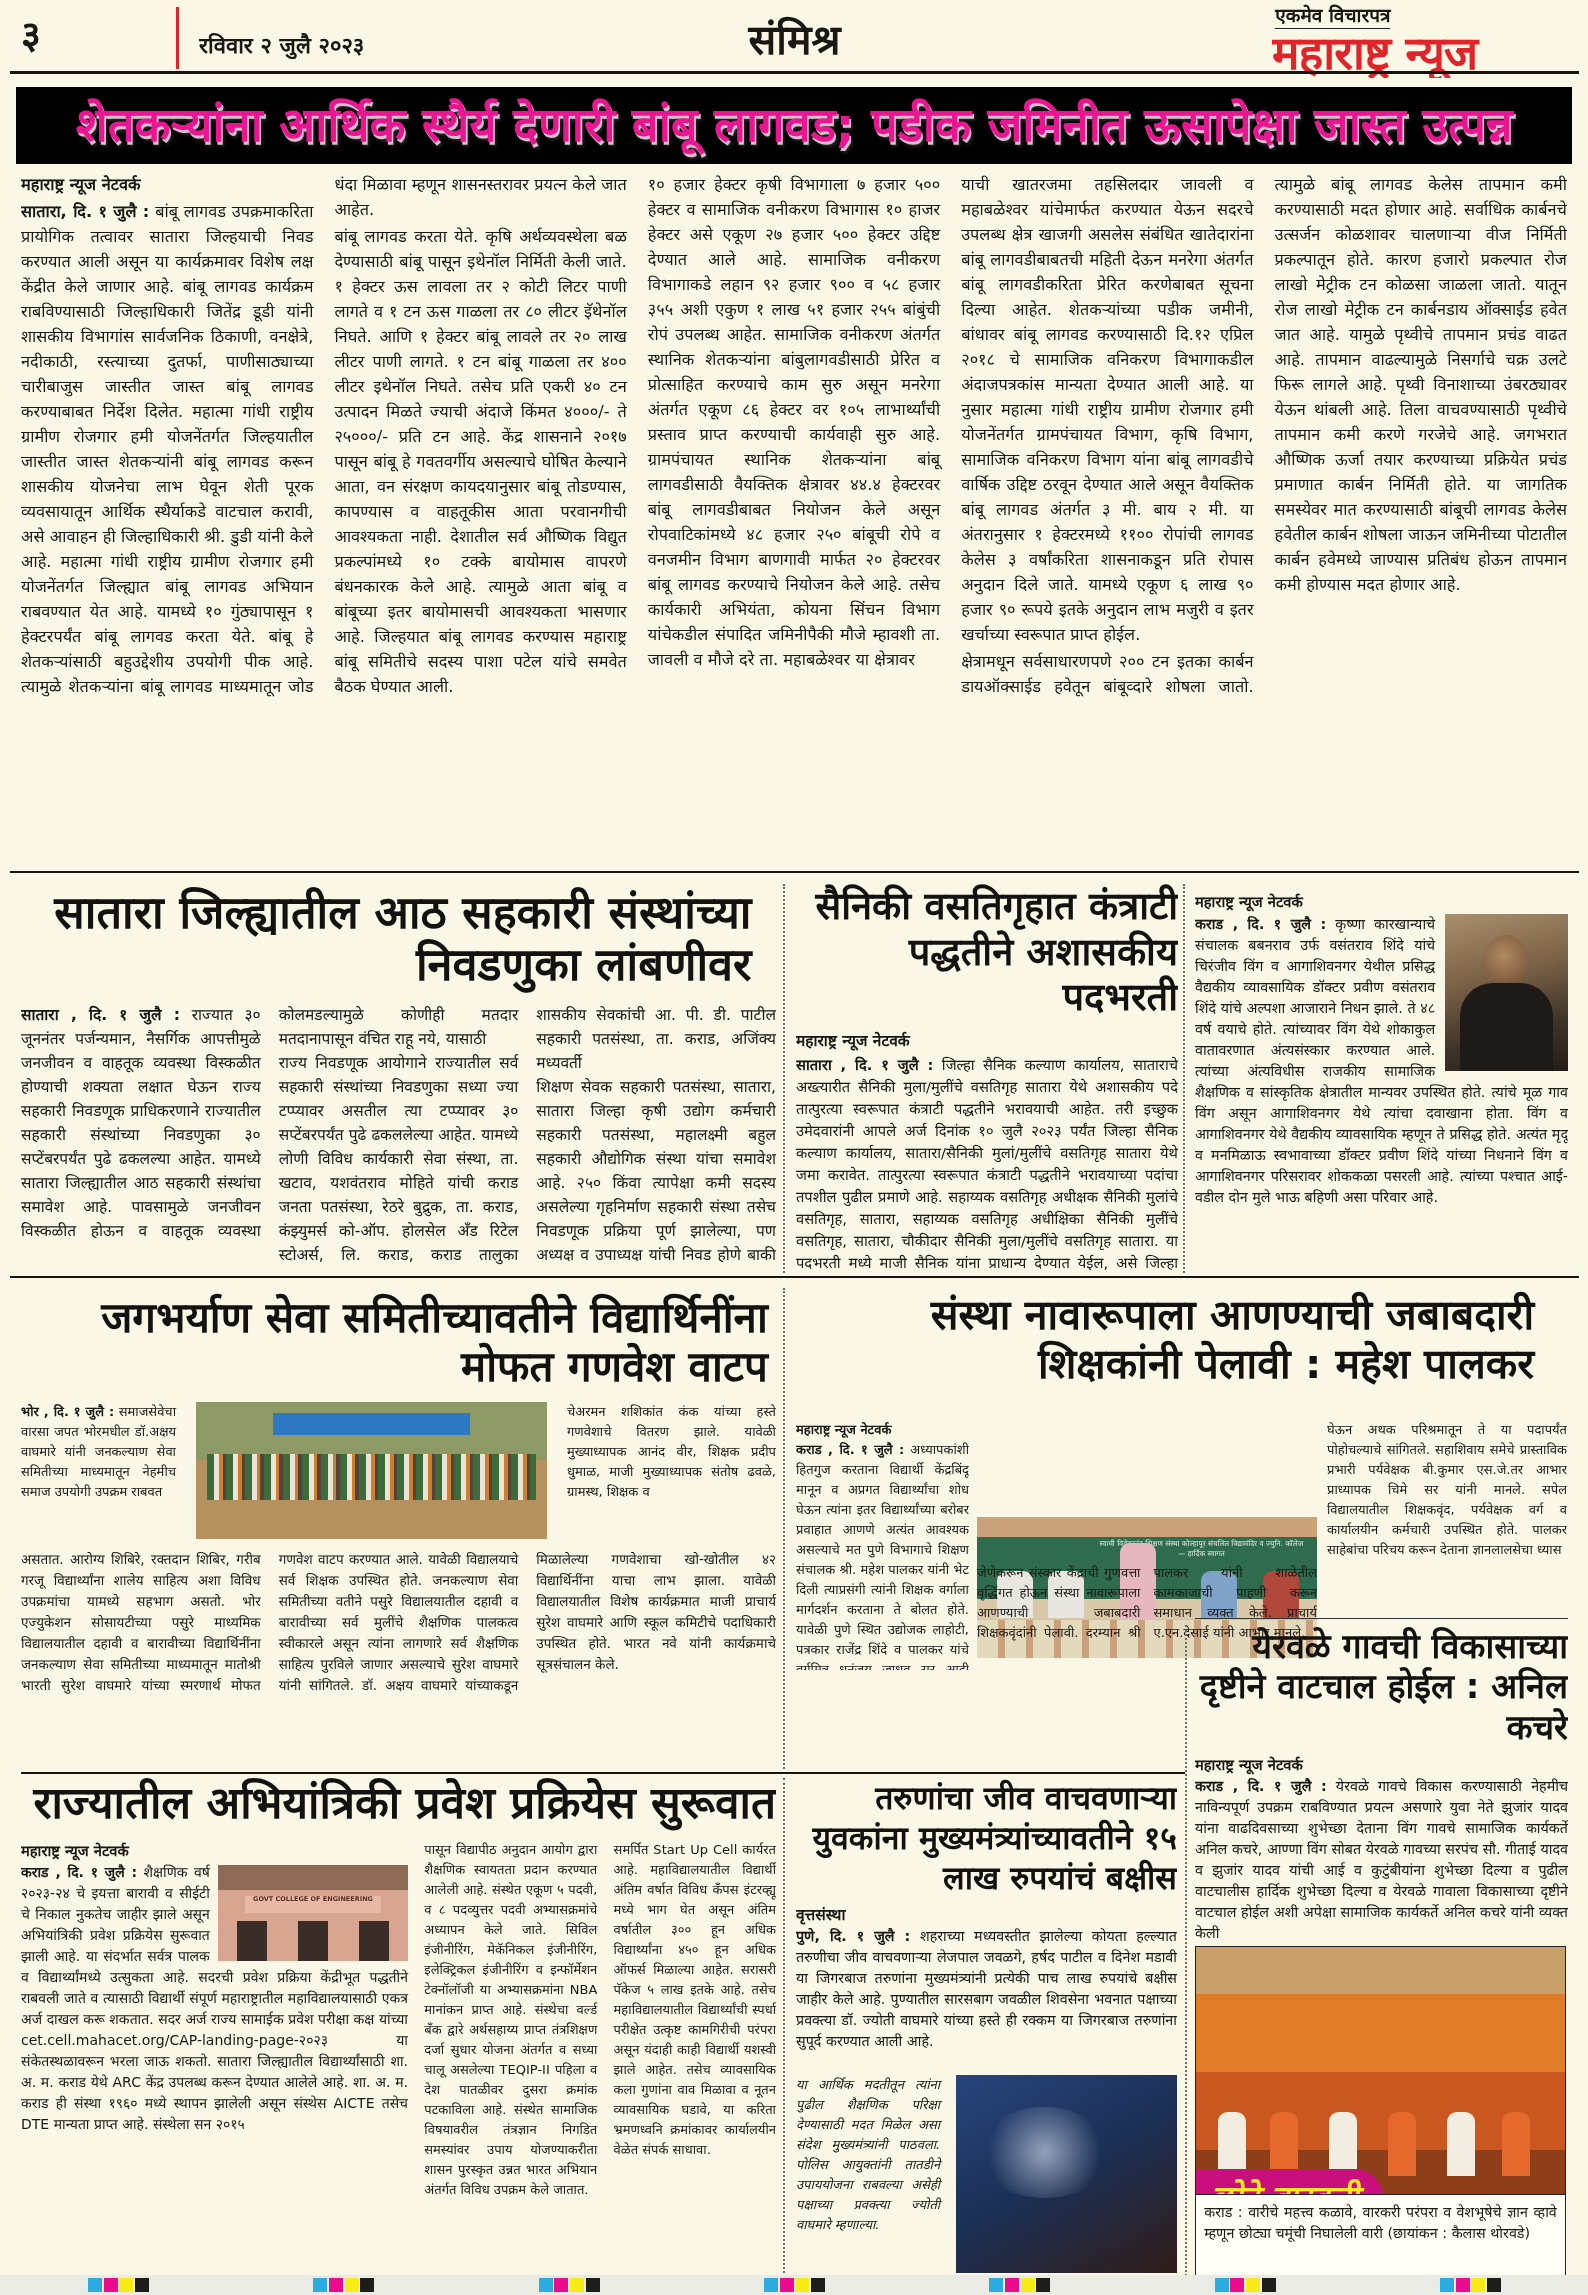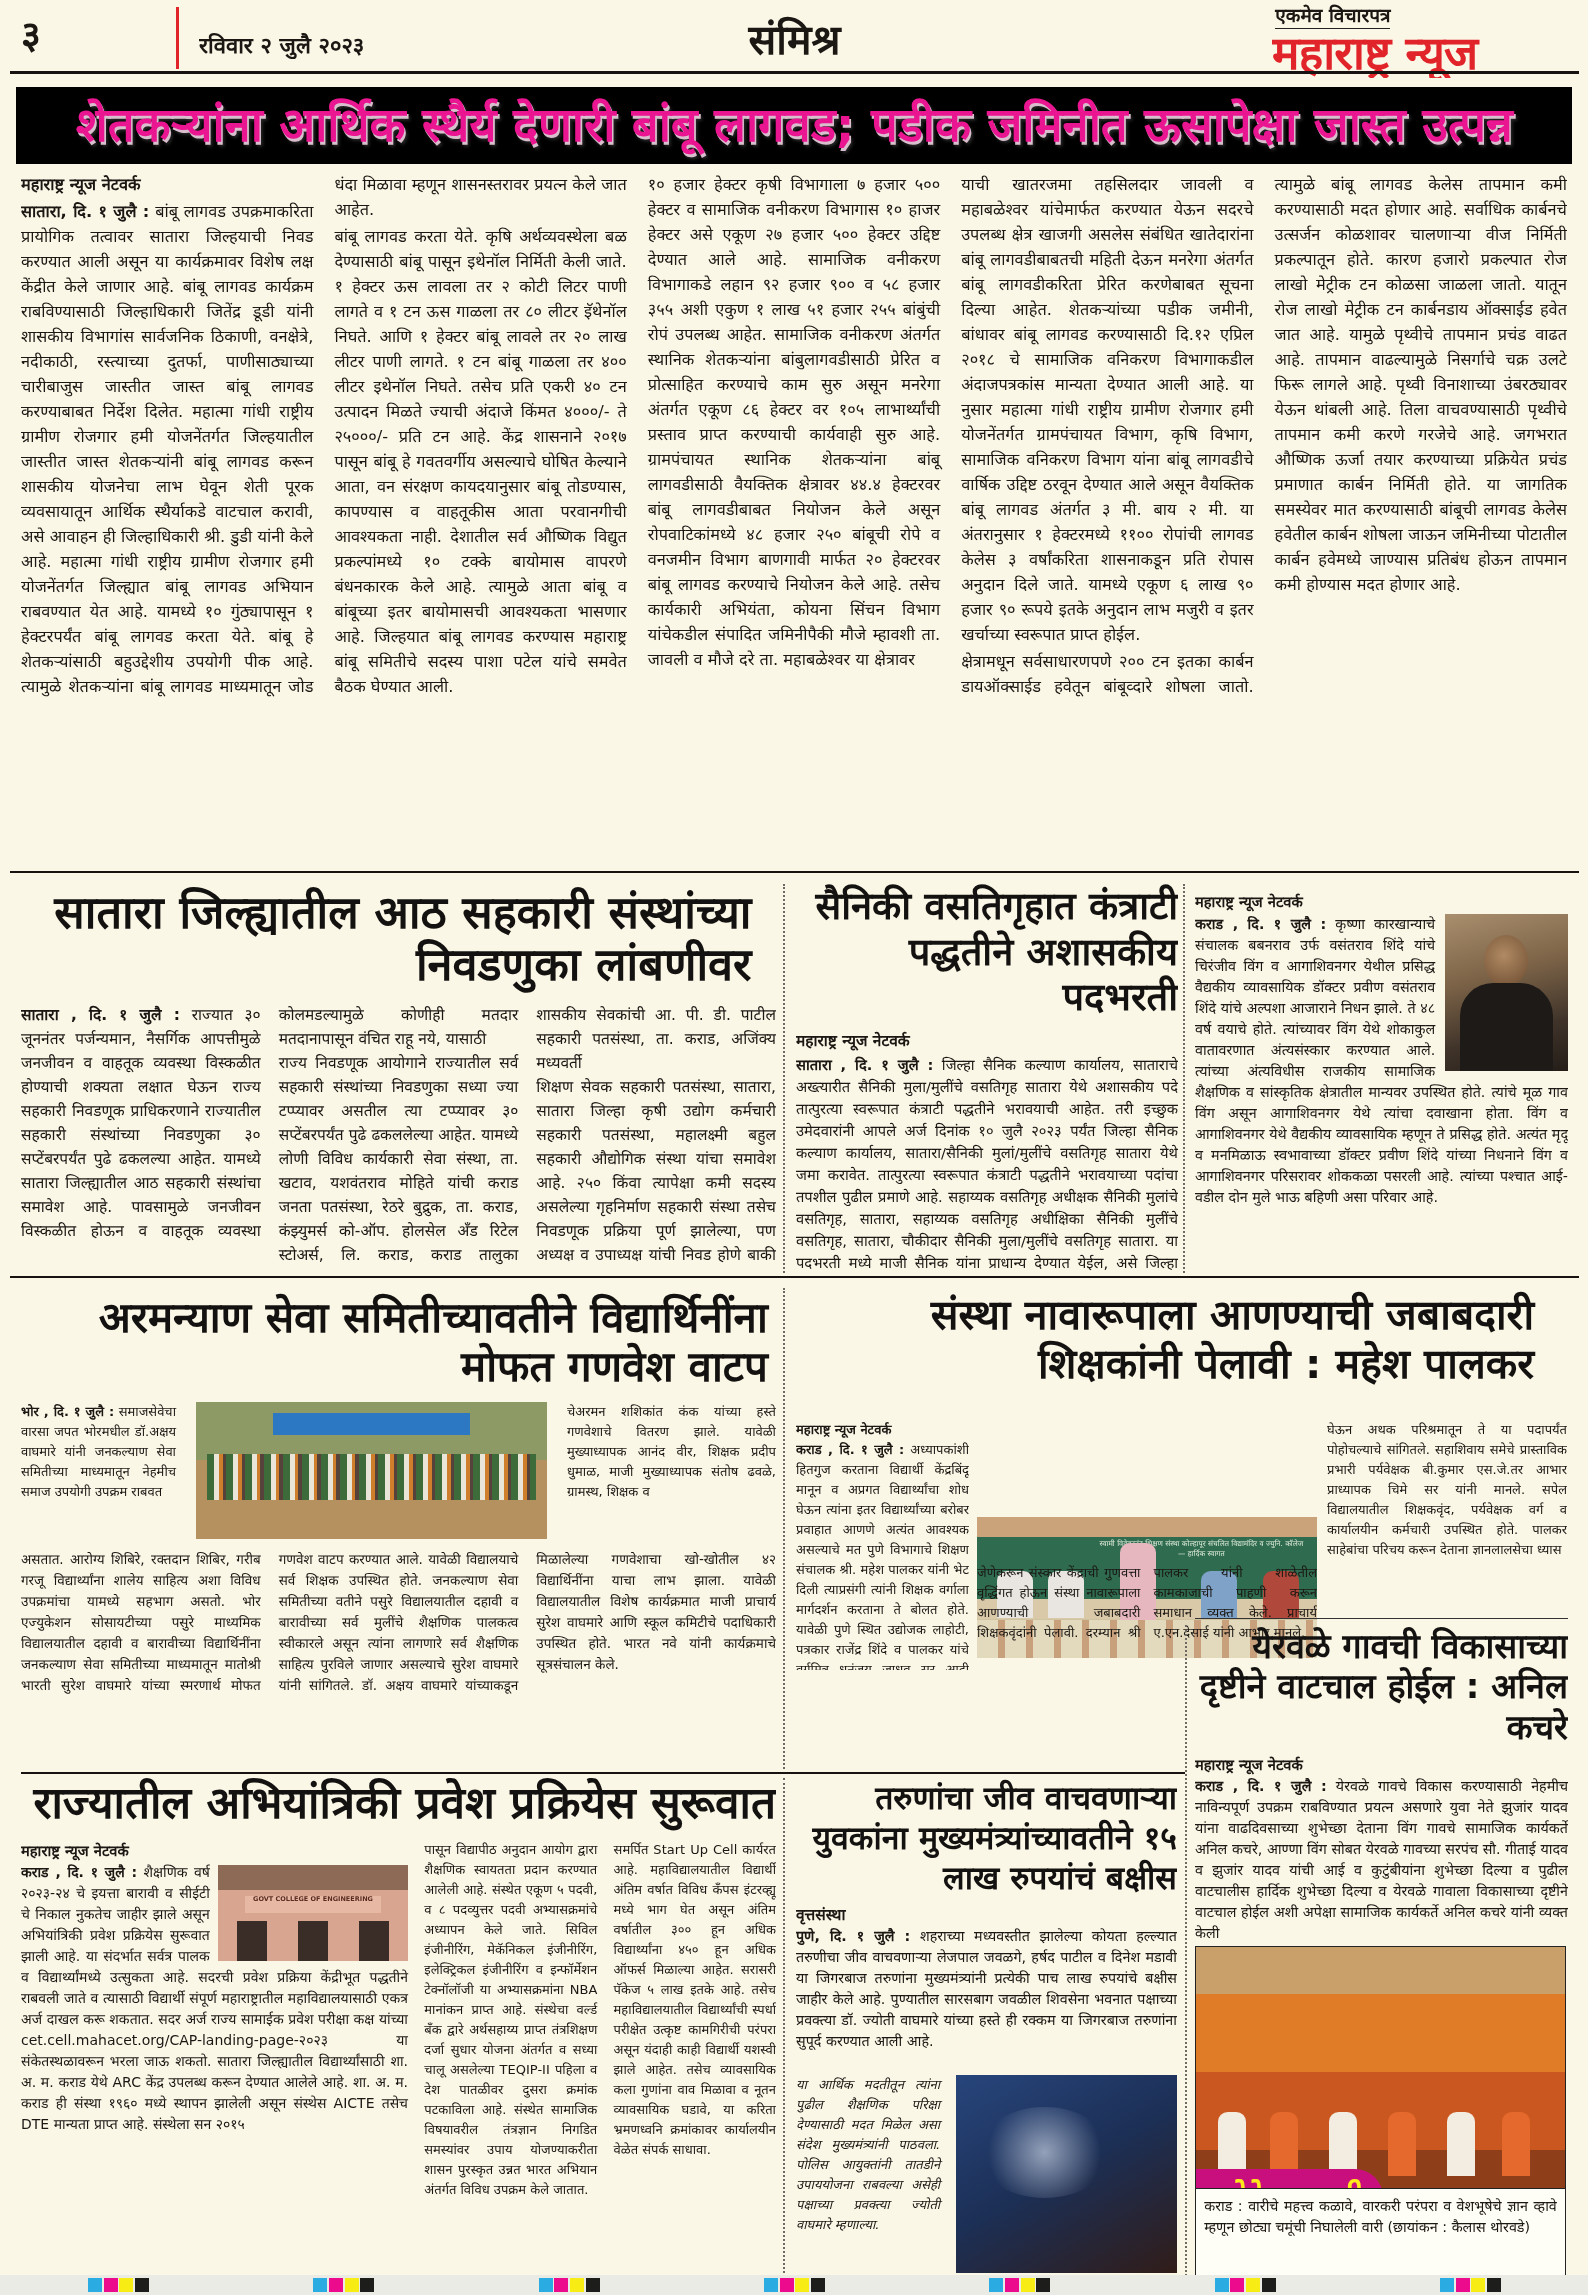--- a/index.html
+++ b/index.html
@@ -60,21 +60,21 @@
   .collegephoto .door{position:absolute;bottom:0;width:16%;height:42%;background:#3a2c26;}
   .bakshisphoto{position:relative;background:linear-gradient(150deg,#27457c 0%,#1c2f55 45%,#34190e 100%);}
   .bakshisphoto .glow{position:absolute;left:10%;top:14%;width:60%;height:40%;border-radius:50%;
       background:radial-gradient(circle,#cfd8e8aa,transparent 70%);}
   .warkimg{position:absolute;left:0;top:0;width:100%;height:260px;
       background:linear-gradient(#caa06a 0 18%,#e07b28 18% 48%,#c9571f 48% 78%,#8e3f1a 78% 100%);}
   .warkimg .kid{position:absolute;bottom:12%;width:28px;height:64px;border-radius:9.8px 9.8px 0 0;background:#f3ece0;}
   .warkimg .kid.s{background:#e5692c;}
   .warkbadge{position:absolute;left:-1.6px;top:222px;background:#c90f7e;color:#ffe91c;font-weight:bold;font-style:italic;
       font-size:33px;padding:4.9px 24.5px 8.2px 16.3px;border-radius:0 28px 28px 0;}
-  .warkcap{position:absolute;left:0;bottom:18px;width:100%;height:78px;background:#fffef6;border-top:1.6px solid #222;
+  .warkcap{position:absolute;left:0;bottom:12px;width:100%;height:78px;background:#fffef6;border-top:1.6px solid #222;
       padding:6.5px 8.2px;box-sizing:border-box;font-size:14.3px;line-height:21px;text-align:justify;}
 
   
   .regstrip{position:absolute;left:0;top:2275px;width:1589px;height:20.4px;background:#ebebe6;
       display:flex;align-items:center;justify-content:space-between;padding:0 88px;box-sizing:border-box;}
   .reg-group{display:flex;gap:1.6px;}
   .reg-group span{display:block;width:14px;height:14px;}
 </style>
 </head>
 <body>
@@ -132,21 +132,21 @@
           <span class="torso"></span>
         </span>
       <span class="dl">कराड , दि. १ जुलै :</span>
       <span>कृष्णा कारखान्याचे संचालक बबनराव उर्फ वसंतराव शिंदे यांचे चिरंजीव विंग व आगाशिवनगर येथील प्रसिद्ध वैद्यकीय व्यावसायिक डॉक्टर प्रवीण वसंतराव शिंदे यांचे अल्पशा आजाराने निधन झाले. ते ४८ वर्ष वयाचे होते. त्यांच्यावर विंग येथे शोकाकुल वातावरणात अंत्यसंस्कार करण्यात आले. त्यांच्या अंत्यविधीस राजकीय सामाजिक शैक्षणिक व सांस्कृतिक क्षेत्रातील मान्यवर उपस्थित होते. त्यांचे मूळ गाव विंग असून आगाशिवनगर येथे त्यांचा दवाखाना होता. विंग व आगाशिवनगर येथे वैद्यकीय व्यावसायिक म्हणून ते प्रसिद्ध होते. अत्यंत मृदू व मनमिळाऊ स्वभावाच्या डॉक्टर प्रवीण शिंदे यांच्या निधनाने विंग व आगाशिवनगर परिसरावर शोककळा पसरली आहे. त्यांच्या पश्चात आई-वडील दोन मुले भाऊ बहिणी असा परिवार आहे.</span>
     </div>
   </div>
 
   <div class="rule" style="left:9.8px;top:1276px;width:1569px;height:1.6px;"></div>
 
   <div class="abs" style="left:21px;top:1288px;width:755px;height:481px;">
-    <div class="hl" style="font-size:42px;line-height:1.18;padding:4.9px 8.2px 0;">अरमन्याण सेवा समितीच्यावतीने विद्यार्थिनींना मोफत गणवेश वाटप</div>
+    <div class="hl" style="font-size:42px;line-height:1.18;padding:4.9px 8.2px 0;">जगभर्याण सेवा समितीच्यावतीने विद्यार्थिनींना मोफत गणवेश वाटप</div>
     <div style="display:flex;gap:20px;margin-top:9.8px;height:139px;">
       <div class="t16 j" style="width:155px;">
         <span class="dl">भोर , दि. १ जुलै :</span>
         <span>समाजसेवेचा वारसा जपत भोरमधील डॉ.अक्षय वाघमारे यांनी जनकल्याण सेवा समितीच्या माध्यमातून नेहमीच समाज उपयोगी उपक्रम राबवत</span>
       </div>
       <div class="schoolphoto" style="width:351px;height:137px;">
         <div class="banner"></div>
         <div class="crowd"></div>
       </div>
       <div class="t16 j" style="flex:1;">

